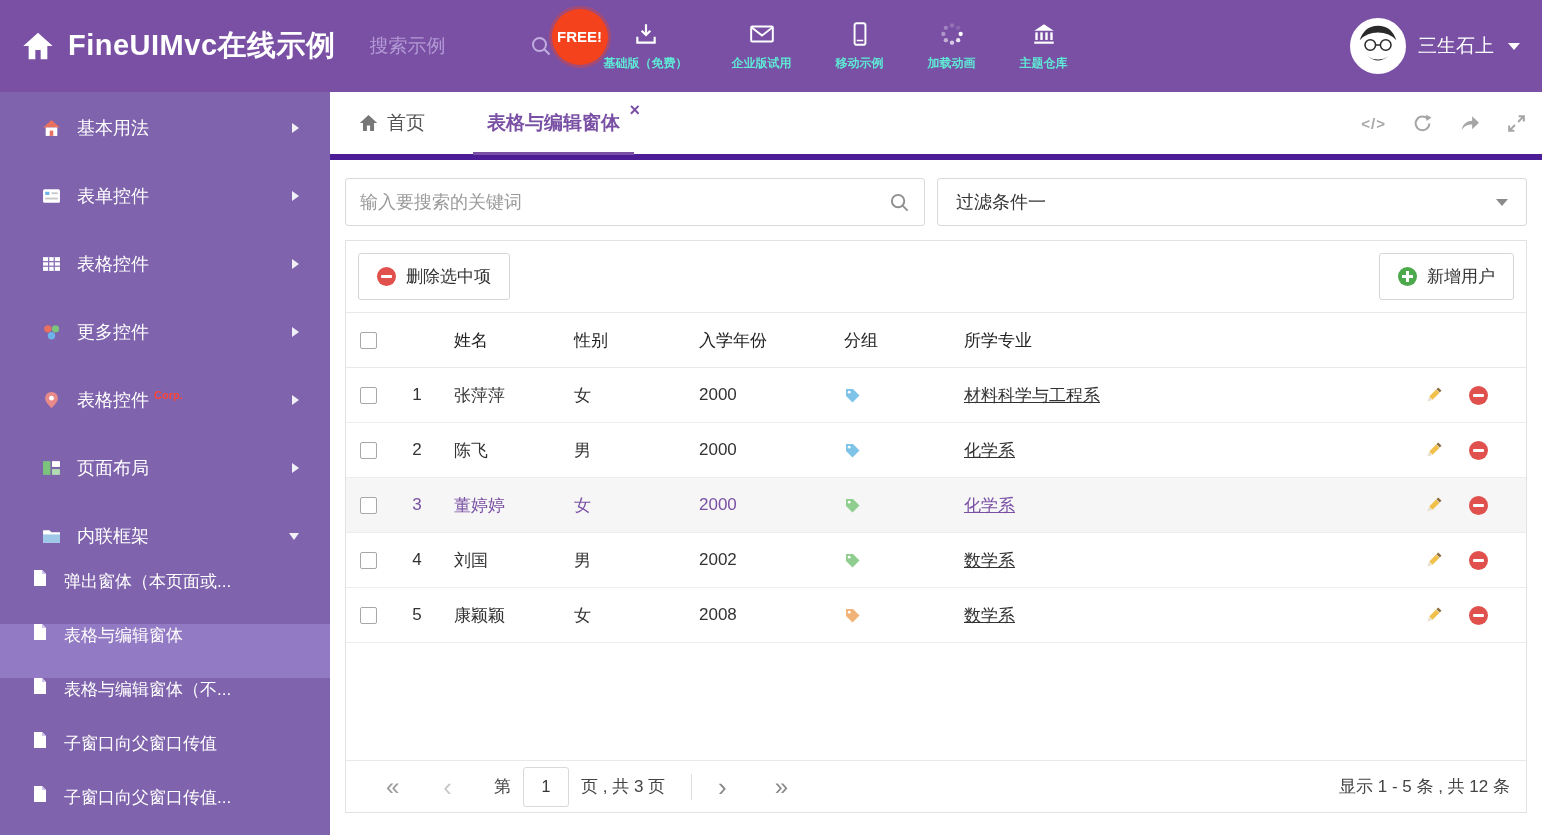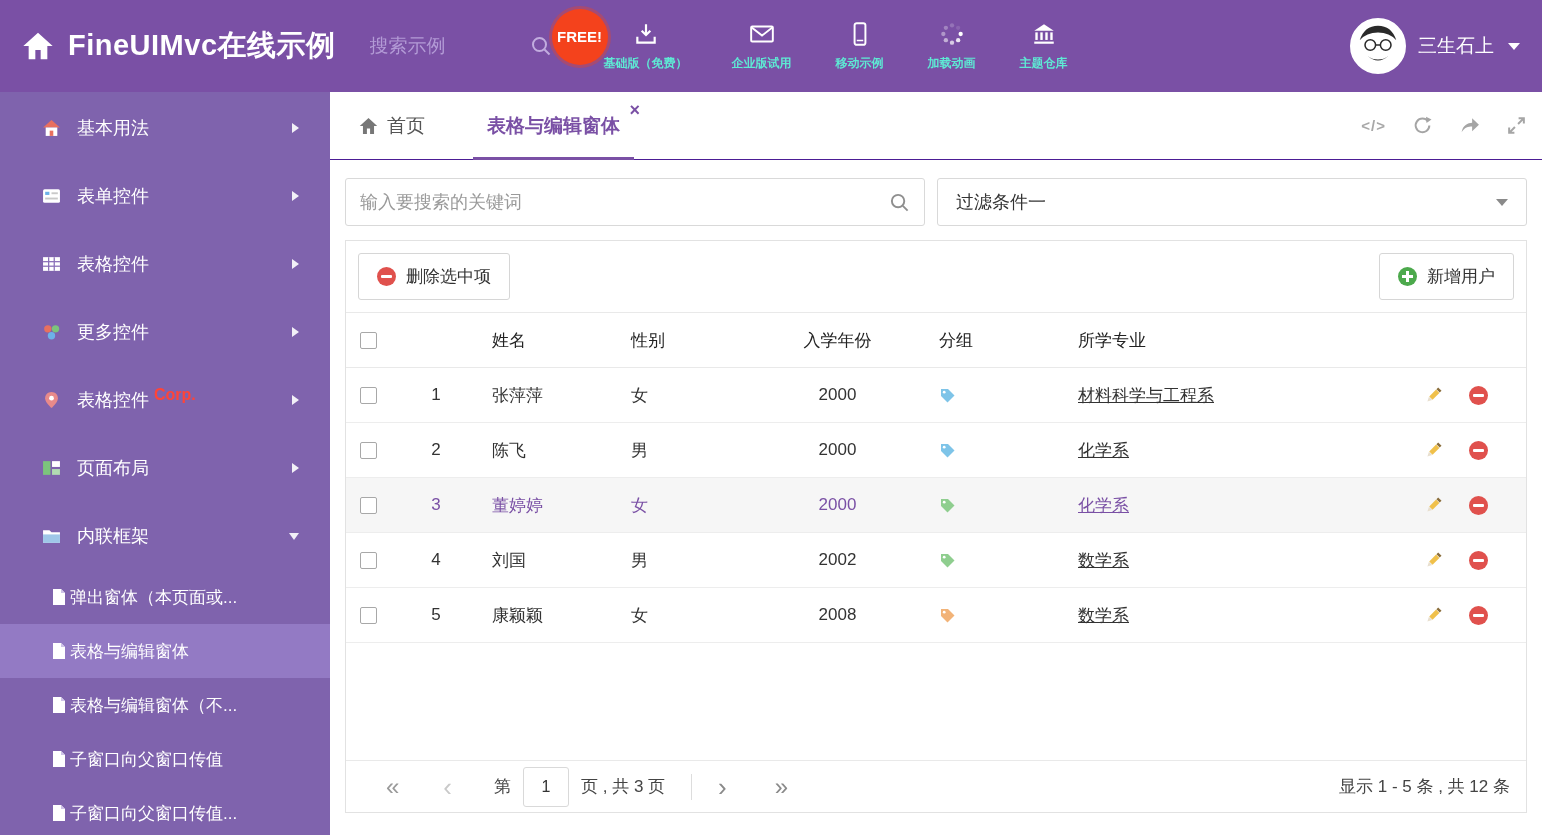--- a/index.html
+++ b/index.html
@@ -35,31 +35,31 @@
     border-top:7px solid #fff;margin-left:2px;}
 
   
   .bodyrow{display:flex;flex:1;min-height:0;}
 
   
   .sidebar{width:330px;background:var(--sidebar);flex-shrink:0;overflow:hidden;padding-top:2px;}
   .side-item{height:68px;display:flex;align-items:center;padding:0 31px 0 42px;cursor:pointer;}
   .side-icon{width:20px;margin-right:15px;display:flex;flex-shrink:0;}
   .side-label{font-size:18px;color:#fff;white-space:nowrap;}
-  .corp{color:#ff4438;font-size:16px;font-weight:bold;margin-left:5px;transform:translateY(-5px);display:inline-block;}
+  .corp{color:#ff4438;font-size:11px;font-weight:bold;margin-left:5px;transform:translateY(-5px);display:inline-block;}
   .chev{margin-left:auto;width:0;height:0;}
   .chev.right{border-left:7px solid rgba(255,255,255,.9);border-top:5px solid transparent;border-bottom:5px solid transparent;}
   .chev.down{border-top:7px solid rgba(255,255,255,.9);border-left:5px solid transparent;border-right:5px solid transparent;}
-  .side-sub{height:54px;display:flex;align-items:center;padding-left:52px;gap:4px;cursor:pointer;}
+  .side-sub{height:54px;display:flex;padding-left:33px;gap:17px;cursor:pointer;}
   .side-sub span.sub-label{font-size:17px;color:#fff;white-space:nowrap;}
   .side-sub.active{background:var(--sidebar-active);}
 
   
   .main{flex:1;display:flex;flex-direction:column;min-width:0;background:#fff;}
-  .tabbar{height:68px;border-bottom:1px solid #4c1d95;display:flex;align-items:stretch;padding:0 15px;flex-shrink:0;}
+  .tabbar{height:68px;border-bottom:6px solid #4c1d95;display:flex;align-items:stretch;padding:0 15px;flex-shrink:0;}
   .tab{display:flex;align-items:center;padding:0 14px;margin-right:34px;position:relative;font-size:19px;color:#555;cursor:pointer;}
   .tab .tab-home{margin-right:9px;display:flex;}
   .tab.active{color:var(--accent);font-weight:bold;}
   .tab.active::after{content:"";position:absolute;left:0;right:0;bottom:-1px;height:3px;background:var(--accent);}
   .tab-close{position:absolute;top:9px;right:-6px;font-size:18px;color:var(--accent);line-height:1;font-weight:bold;cursor:pointer;}
   .tb-icons{margin-left:auto;display:flex;align-items:center;gap:26px;}
   .tb-icons .code{font-size:15px;letter-spacing:1px;color:#a8a8a8;font-weight:bold;cursor:pointer;}
   .tb-ic{display:flex;cursor:pointer;}
 
   
@@ -78,31 +78,31 @@
   .btn{height:47px;background:#fff;border:1px solid #d6d6d6;border-radius:3px;display:flex;align-items:center;
     gap:10px;padding:0 18px;font-size:17px;color:#333;cursor:pointer;font-family:inherit;}
   .ico-circle{width:19px;height:19px;border-radius:50%;position:relative;display:inline-block;flex-shrink:0;}
   .ico-del{background:#e0514d;}
   .ico-del::after{content:"";position:absolute;left:4px;right:4px;top:8px;height:3px;background:#fff;border-radius:1px;}
   .ico-add{background:#4ca94c;}
   .ico-add::before{content:"";position:absolute;left:4px;right:4px;top:8px;height:3px;background:#fff;}
   .ico-add::after{content:"";position:absolute;top:4px;bottom:4px;left:8px;width:3px;background:#fff;}
 
   
-  .thead,.trow{display:flex;align-items:center;flex-shrink:0;gap:19px;}
+  .thead,.trow{display:flex;align-items:center;flex-shrink:0;}
   .thead{height:56px;border-top:1px solid #e9e9e9;border-bottom:1px solid #e9e9e9;font-size:17px;color:#222;}
   .trow{height:55px;border-bottom:1px solid #ededed;font-size:17px;color:#333;cursor:pointer;}
   .trow.selected{background:#f6f6f6;color:var(--accent);}
   .trow.selected .c-num,.trow.selected .c-major a{color:var(--accent);}
   .cell{padding-left:20px;}
   .c-check{width:46px;padding-left:14px;display:flex;}
   .c-num{width:42px;padding-left:8px;text-align:center;}
   .c-name{width:120px;}
   .c-gender{width:125px;}
-  .c-year{width:145px;text-align:center;}
+  .c-year{width:145px;}
   .c-group{width:120px;display:flex;align-items:center;}
   .c-major{flex:1;}
   .c-major a{color:#333;text-decoration:underline;text-align:right;}
   .c-actions{width:150px;display:flex;justify-content:flex-end;gap:26px;padding-right:38px;align-items:center;}
   .checkbox{width:17px;height:17px;border:1px solid #a8a8a8;border-radius:2px;background:#fff;display:inline-block;cursor:pointer;}
   .tag-shape{fill:var(--tag,#9ecbe8);}
   .spacer{flex:1;}
 
   
   .pager{border-top:1px solid #e9e9e9;height:52px;display:flex;align-items:center;

